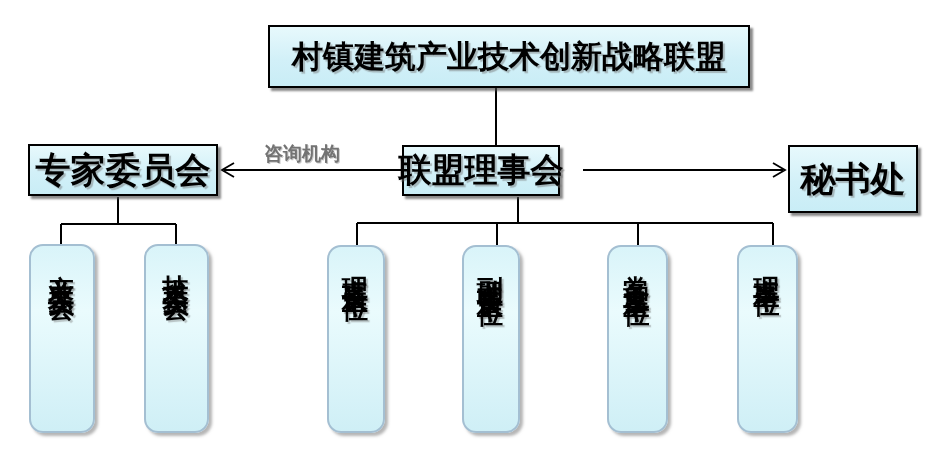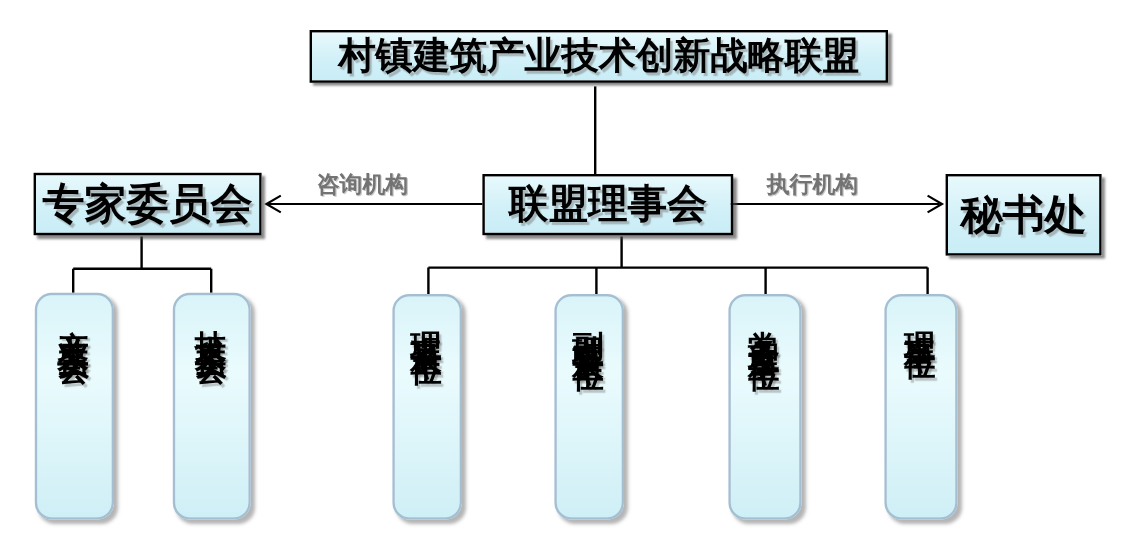--- a/index.html
+++ b/index.html
@@ -81,31 +81,30 @@
     <path d="M234,163 L222,170 L234,177" stroke="#000" stroke-width="1.8" fill="none"></path>
 
     <path d="M583,170 L783,170" stroke="#000" stroke-width="1.8" fill="none"></path>
     <path d="M773,163 L785,170 L773,177" stroke="#000" stroke-width="1.8" fill="none"></path>
 
     <path d="M118,197 L118,224 M61,224 L176,224 M61,224 L61,244 M176,224 L176,244" stroke="#000" stroke-width="2" fill="none"></path>
 
     <path d="M518,197 L518,223 M357,223 L773,223 M357,223 L357,245 M497,223 L497,245 M638,223 L638,245 M773,223 L773,245" stroke="#000" stroke-width="2" fill="none"></path>
   </svg>
 
-  <div class="rect-box fs-title" style="left:258px; top:25px; width:482px; height:44px;">村镇建筑产业技术创新战略联盟</div>
+  <div class="rect-box fs-title" style="left:268px; top:25px; width:482px; height:63px;">村镇建筑产业技术创新战略联盟</div>
 
   <div class="rect-box fs-sec" style="left:28px; top:144px; width:190px; height:52px;">专家委员会</div>
 
-  <div class="rect-box fs-mid" style="left:402px; top:145px; width:209px; height:51px;">联盟理事会</div>
+  <div class="rect-box fs-mid" style="left:402px; top:145px; width:158px; height:51px;">联盟理事会</div>
 
   <div class="rect-box fs-sec" style="left:788px; top:145px; width:130px; height:68px;">秘书处</div>
 
   <div class="edge-label" style="left:264px; top:141px;">咨询机构</div>
 
-  <div class="edge-label" style="left:639px; top:141px;">执行机构</div>
 
   <div class="round-box" style="left:29px; top:244px; width:66px; height:189px;">
     <span class="vtext">产业委员会</span>
   </div>
 
   <div class="round-box" style="left:144px; top:244px; width:65px; height:189px;">
     <span class="vtext">技术委员会</span>
   </div>
 
   <div class="round-box" style="left:327px; top:245px; width:58px; height:188px;">

